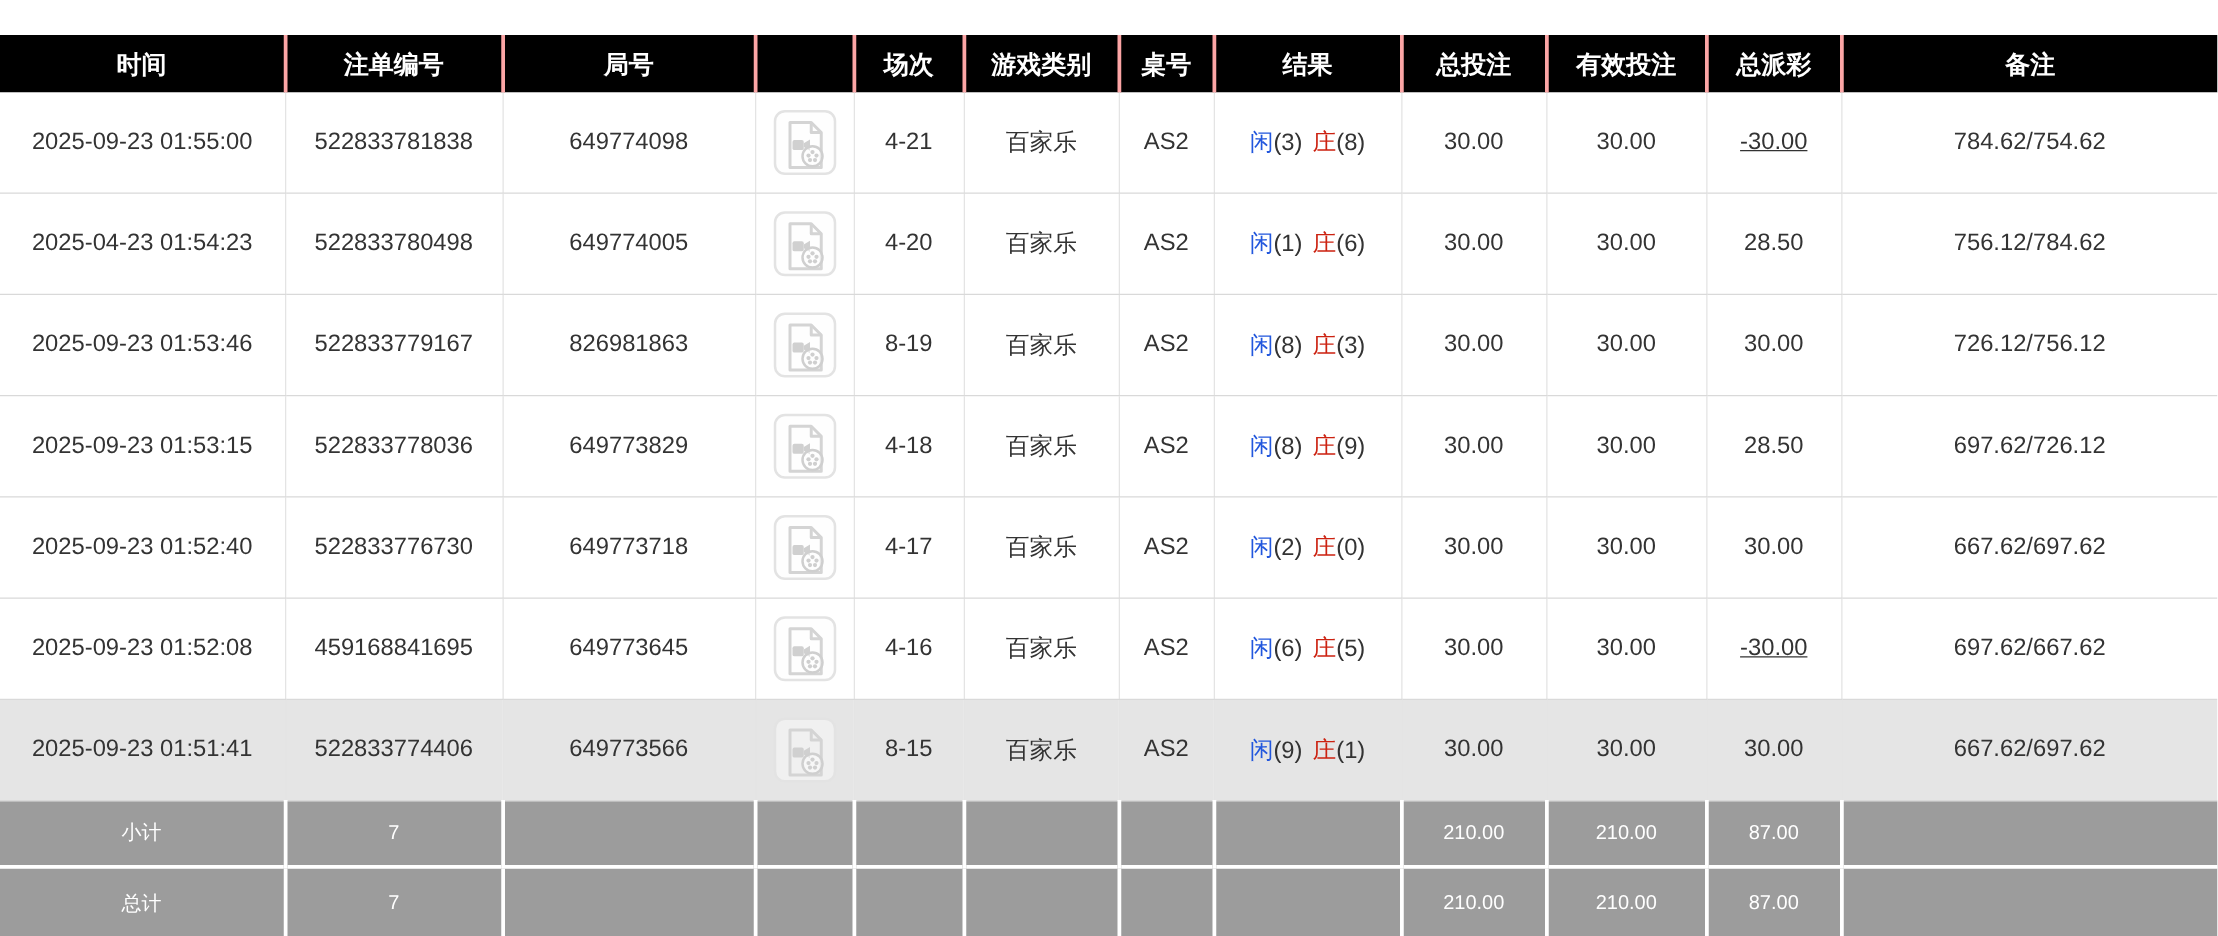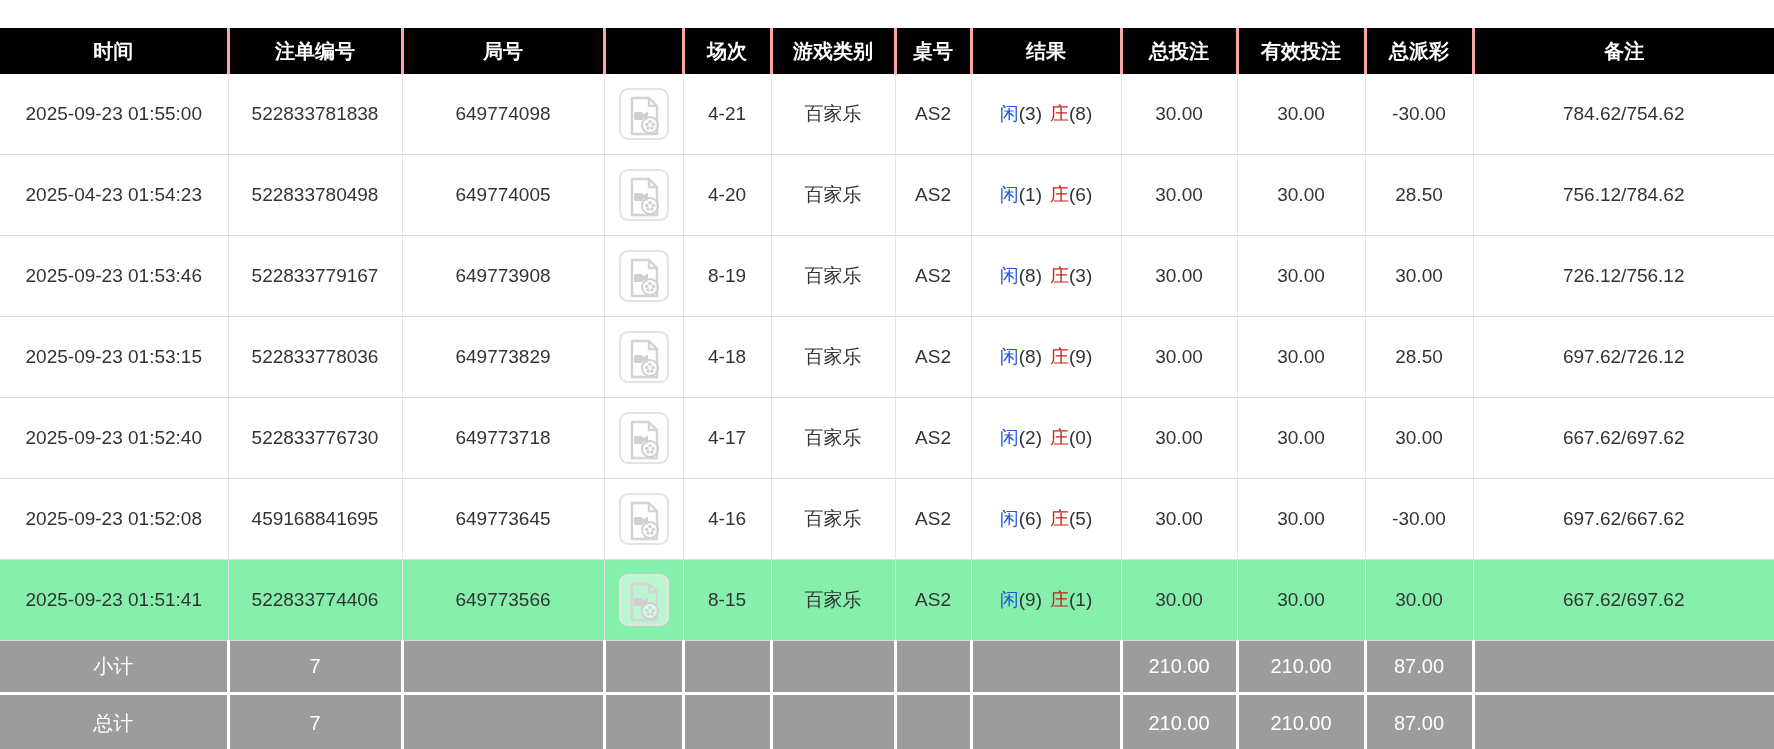--- a/index.html
+++ b/index.html
@@ -33,46 +33,46 @@
     font-size:19px;
     color:#333333;
     text-align:center;
     vertical-align:middle;
     padding:0;
     border-bottom:1px solid #d9d9d9;
     border-right:1px solid #e4e4e4;
     background:#ffffff;
   }
   tbody.data td:last-child{border-right:none;}
-  tbody.data tr.highlight td{background:#86efac;}
+  tbody.data tr.highlight td{background:#e5e5e5;}
   td.round-cell{text-align:right;padding-right:6px;}
   td.video-cell{text-align:left;padding-left:4px;}
   .blue-amount{color:#0a6cff;}
-  .neg{color:#ff0000;}
+  .neg{color:#ff0000;text-decoration:underline;}
   .xian{color:#2257dd;}
   .zhuang{color:#cc2211;}
   .result-gap{display:inline-block;width:8px;}
   
   .video-btn{
     display:inline-block;
     width:50px;height:52px;
     border:2px solid #e3e3e3;
     border-radius:9px;
     background:rgba(252,252,252,0.45);
     padding:0;margin:0;
     cursor:pointer;
     vertical-align:middle;
     line-height:0;
   }
   .video-btn svg{display:block;margin:4px auto 0 auto;}
   
   tbody.summary td{
     background:#9c9c9c;
     color:#ffffff;
-    font-size:20px;
+    font-size:16px;
     text-align:center;
     vertical-align:middle;
     height:51px;
     padding:0;
     border-left:3px solid #ffffff;
   }
   tbody.summary td:first-child{border-left:none;}
   tbody.summary tr.total-row td{border-top:3px solid #ffffff;height:56px;}
 </style>
 </head>
@@ -181,21 +181,21 @@
     </td>
     <td class="blue-amount">30.00</td>
     <td>30.00</td>
     <td class="payout-cell">28.50</td>
     <td>756.12/784.62</td>
   </tr>
 
   <tr class="body-row">
     <td>2025-09-23 01:53:46</td>
     <td>522833779167</td>
-    <td class="round-cell">649773908</td>
+    <td class="round-cell">826981863</td>
     <td class="video-cell">
       <button class="video-btn" title="">
         <span>
           <svg width="38" height="42" viewBox="0 0 38 42">
 
             <path d="M7 3 h17 l8 8 v28 h-25 z" fill="none" stroke="#d4d4d4" stroke-width="2.4" stroke-linejoin="round"></path>
             <path d="M24 3 v8 h8" fill="none" stroke="#d4d4d4" stroke-width="2.4" stroke-linejoin="round"></path>
 
             <rect x="9" y="17" width="9" height="8" rx="1.5" fill="#d0d0d0"></rect>
             <path d="M18 19.5 l5 -3 v9 l-5 -3 z" fill="#d0d0d0"></path>

